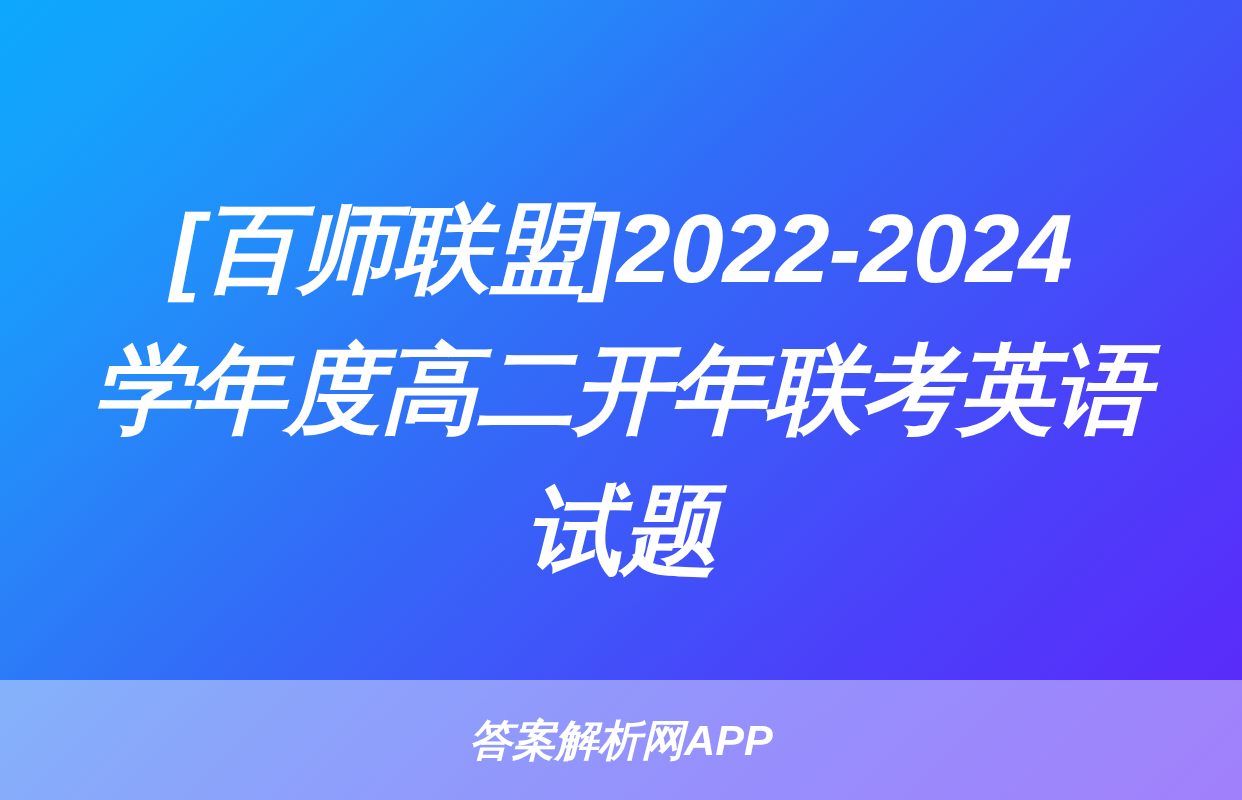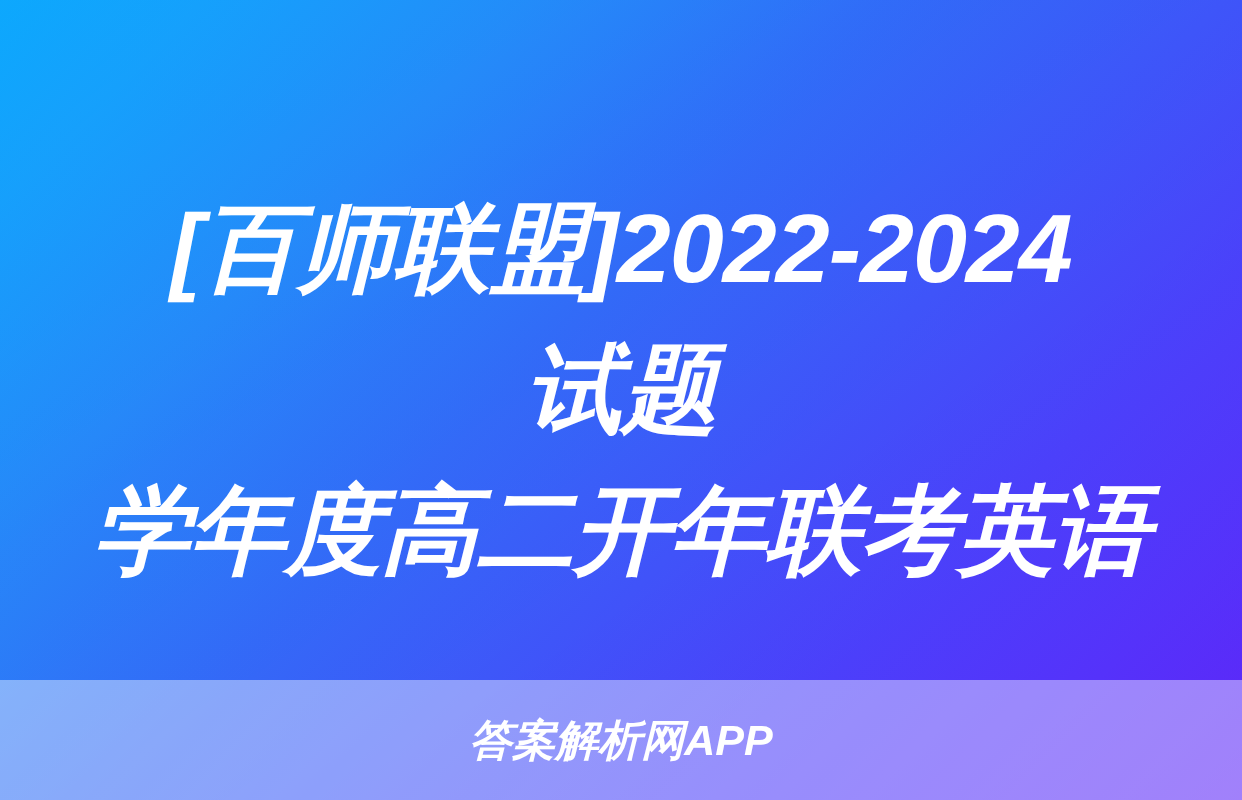--- a/index.html
+++ b/index.html
@@ -89,21 +89,21 @@
     text-align: center;
   }
 </style>
 </head>
 <body>
 
 <div id="poster">
 
   <div class="title-block">
     <span class="title-line">[百师联盟]2022-2024</span>
+    <span class="title-line">学年度高二开年联考英语</span>
     <span class="title-line">试题</span>
-    <span class="title-line">学年度高二开年联考英语</span>
   </div>
 
   <div class="footer-band">
     <span class="watermark">答案解析网APP</span>
   </div>
 
 </div>
 
 </body></html>

